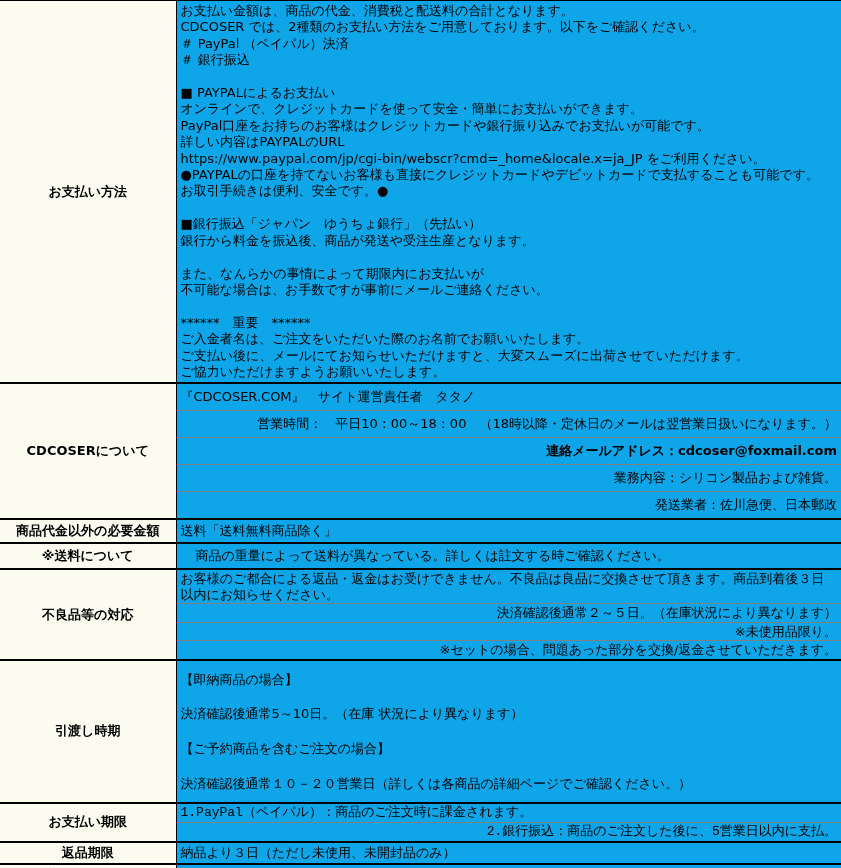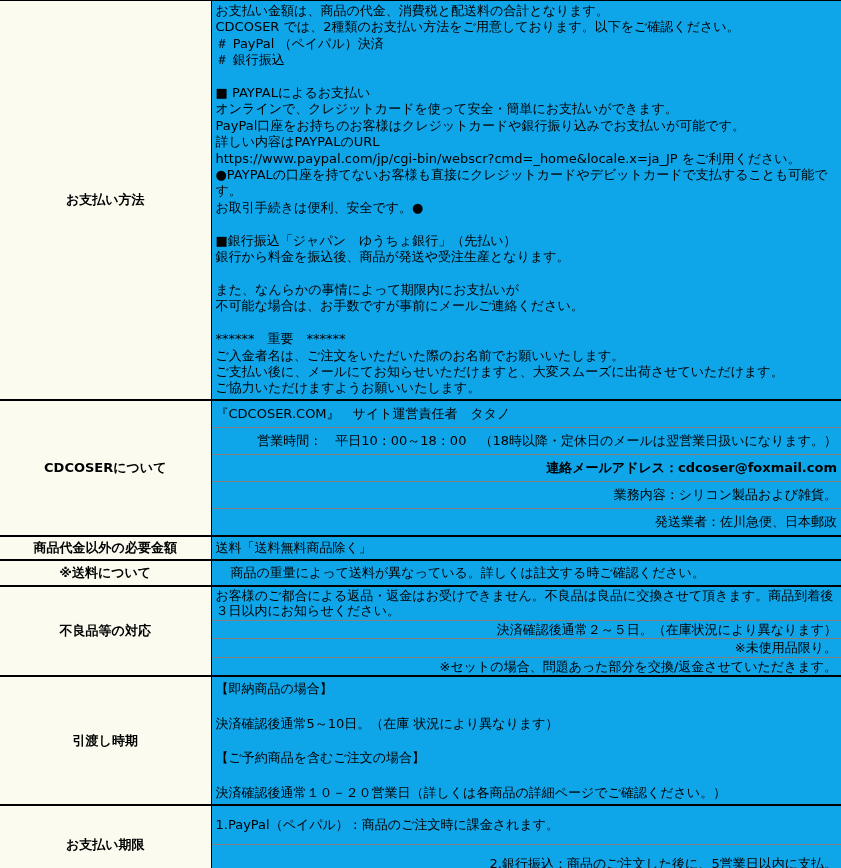--- a/index.html
+++ b/index.html
@@ -12,21 +12,21 @@
   }
   table.policy {
     width: 841px;
     border-collapse: collapse;
     table-layout: fixed;
     border-top: 1px solid var(--major-border, #000);
   }
   tr.row { border-top: 2px solid var(--major-border, #000); }
   tr.row:first-child { border-top: none; }
   th.label {
-    width: 211px;
+    width: 176px;
     background: var(--label-bg, #fbfbf0);
     border-right: 1px solid var(--major-border, #000);
     font-weight: bold;
     font-size: 13px;
     text-align: center;
     vertical-align: middle;
     padding: 2px;
     line-height: 16px;
   }
   td.content {
@@ -49,24 +49,24 @@
   .row-about .cell { padding: 5px 4px; }
 
   .row-extra-fees .cell { padding: 3px 4px; }
   .row-shipping-fee .cell { padding: 4px 19px; }
 
   .row-defective-items td.content { vertical-align: top; }
   .row-defective-items .cell { padding: 1px 4px; }
   .row-defective-items .line { line-height: 15.5px; min-height: 15.5px; }
 
   .row-delivery-time td.content { vertical-align: top; }
-  .row-delivery-time .cell { padding: 3px 4px; }
+  .row-delivery-time .cell { padding: 10px 4px; }
   .row-delivery-time .line { line-height: 17.3px; min-height: 17.3px; }
 
-  .row-payment-deadline .cell { padding: 11px 4px; }
+  .row-payment-deadline .cell { padding: 1px 4px; font-family: Liberation Mono, monospace; }
   .row-return-deadline .cell { padding: 2px 4px; }
   .row-return-shipping .cell { padding: 1px 4px; }
 </style>
 </head>
 <body>
 
 <table class="policy">
   <tbody>
 
     <tr class="row row-payment-method">

